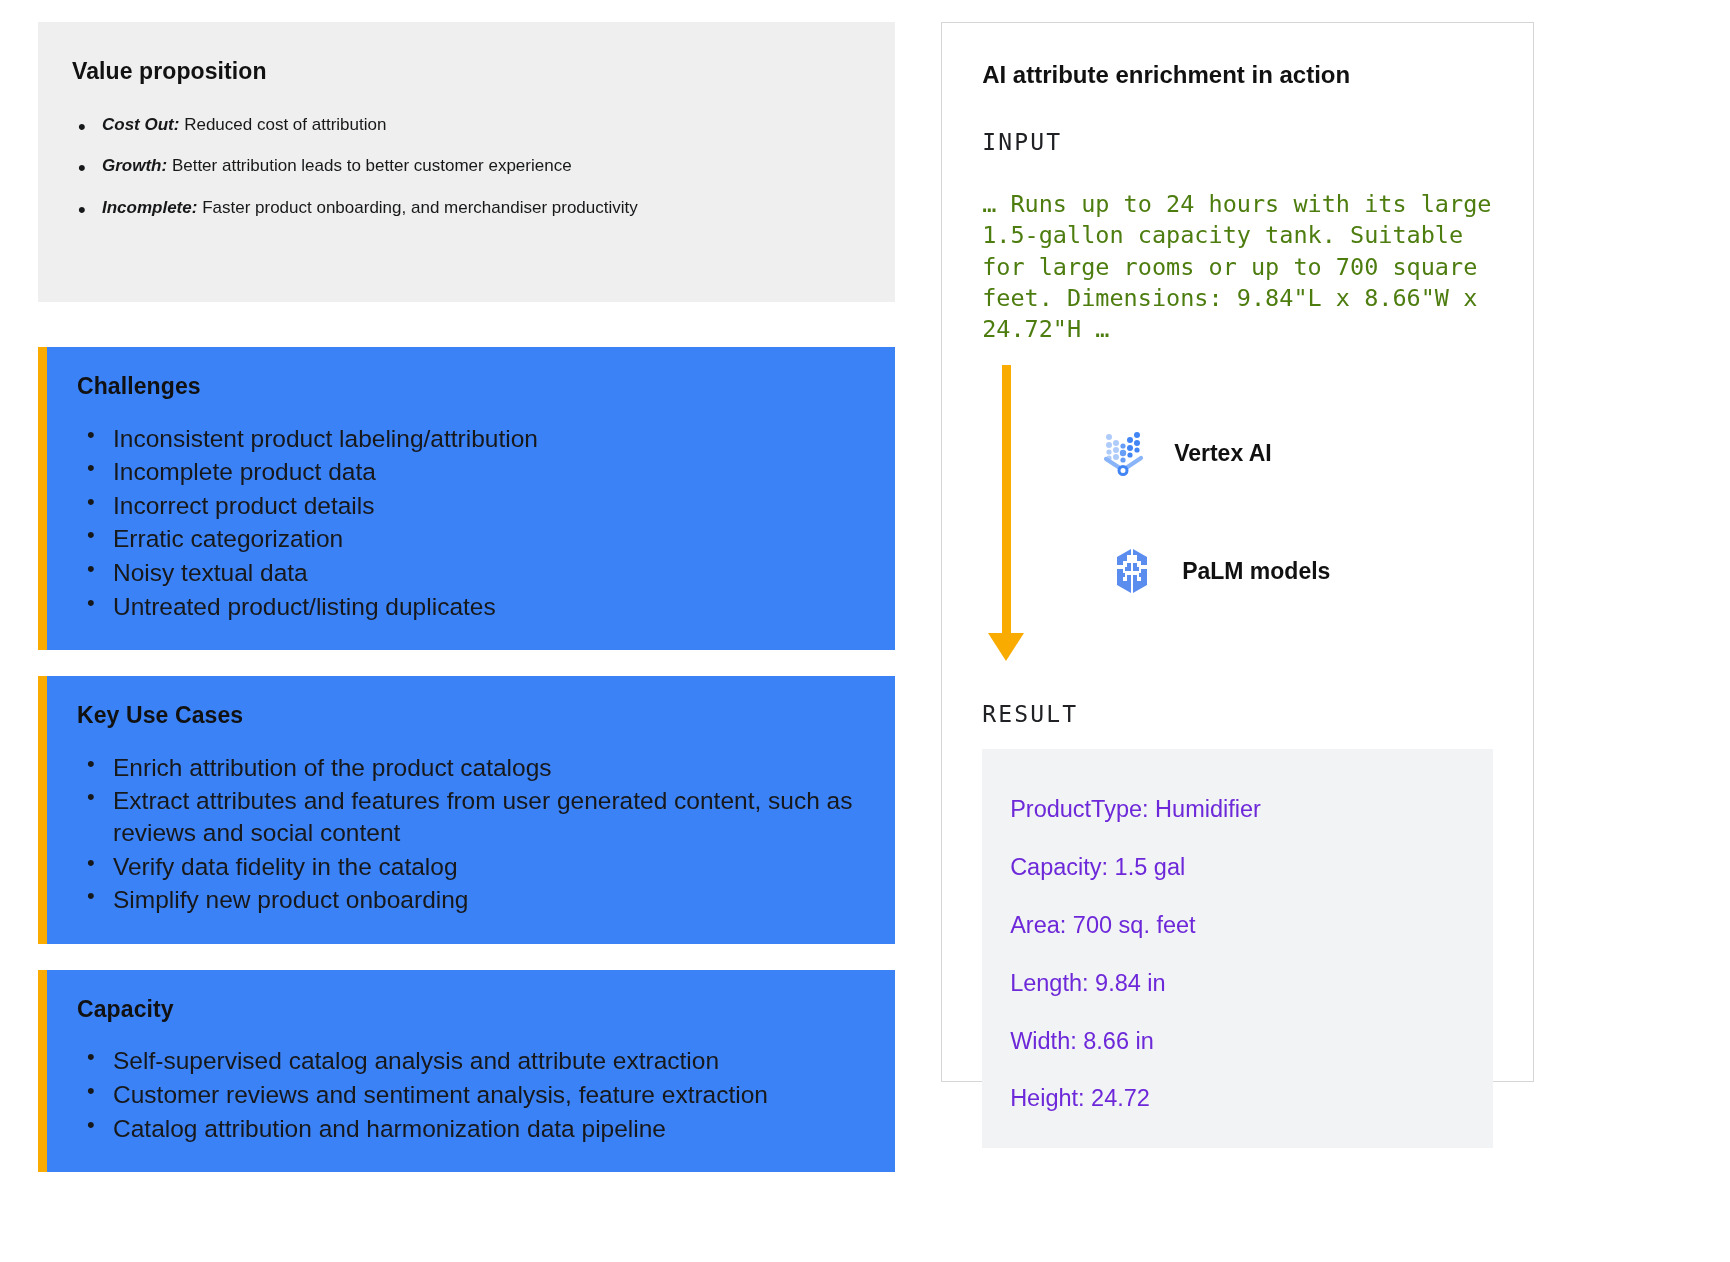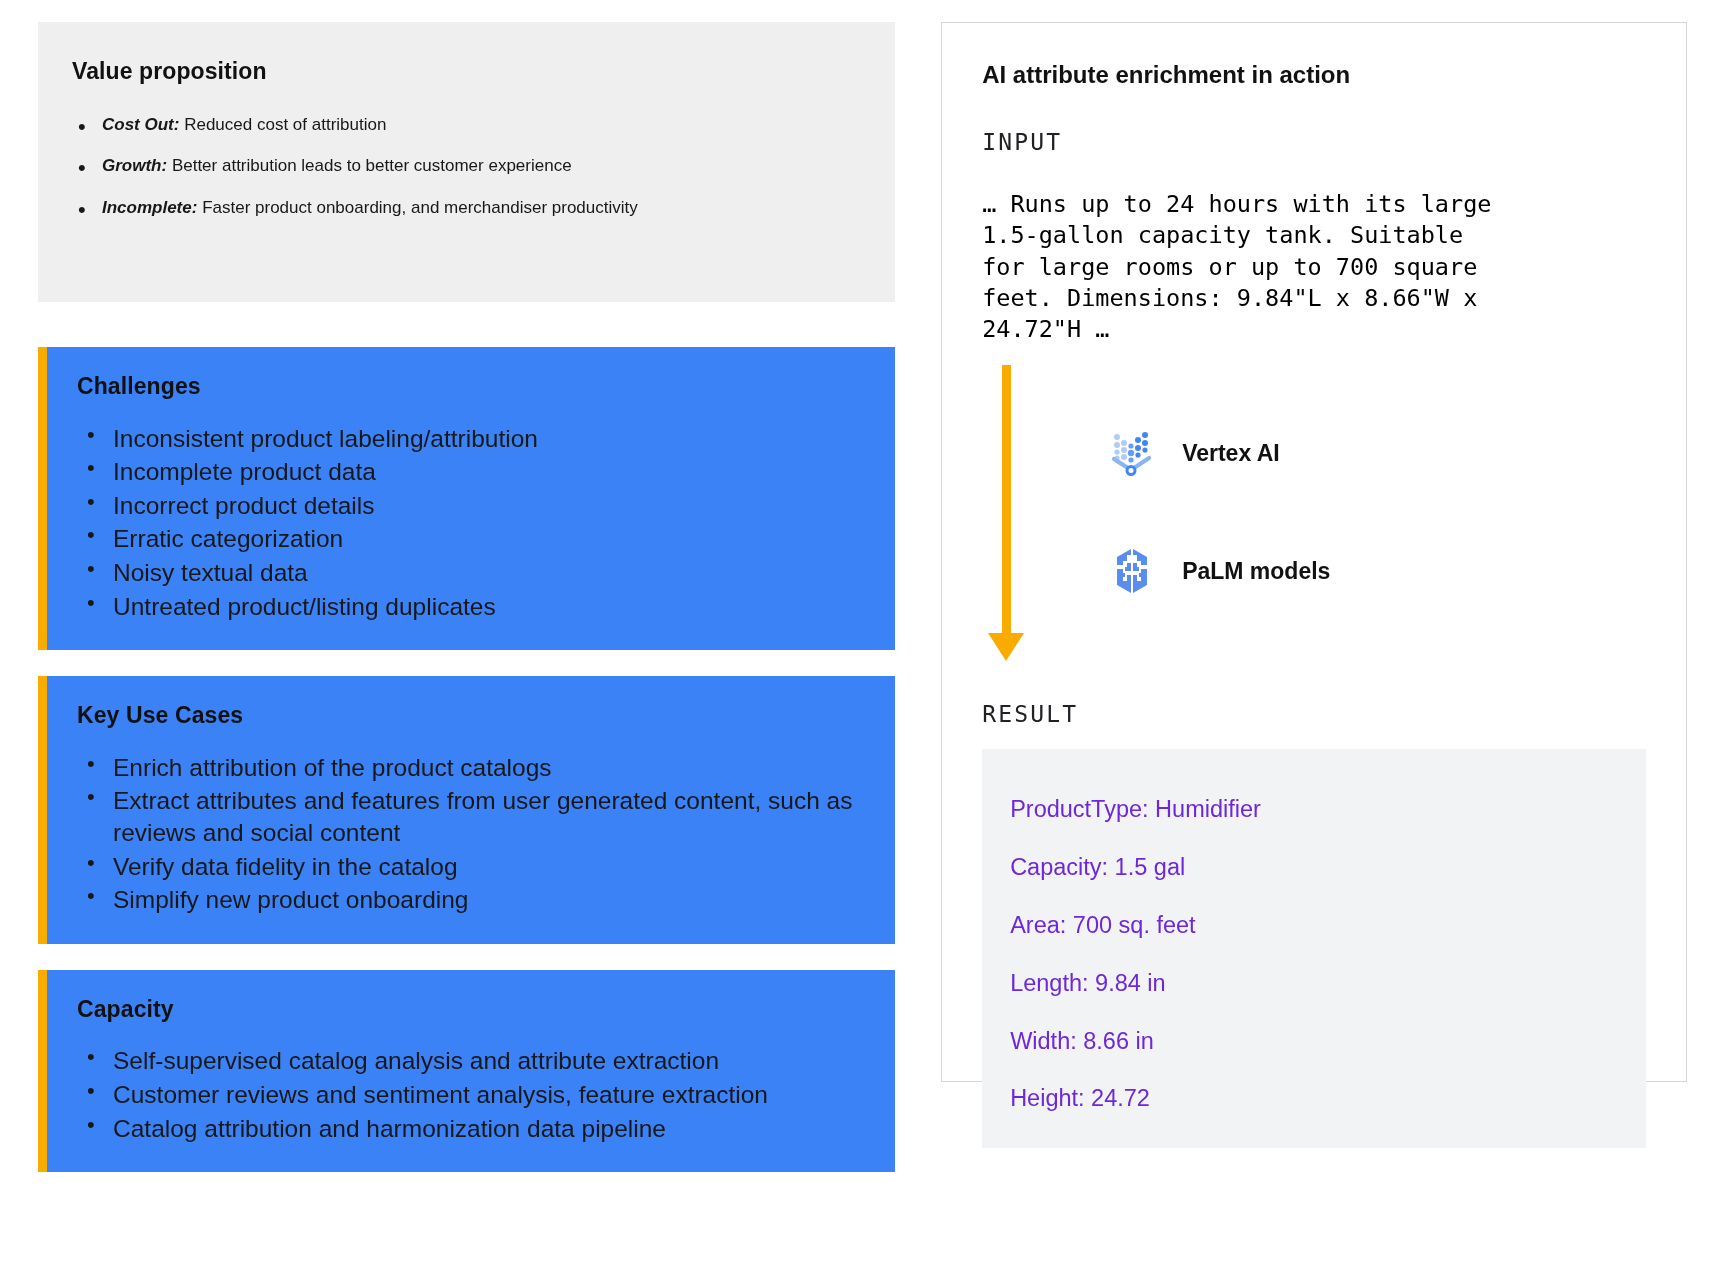--- a/index.html
+++ b/index.html
@@ -107,21 +107,21 @@
   .gap-26 { height: 26px; }
   .gap-45 { height: 45px; }
 
   
   .right-col {
     width: 835px;
     padding: 22px 0 0 0;
   }
   .panel {
     position: relative;
-    width: 746px;
+    width: 593px;
     height: 1060px;
     margin-left: 0;
     border: 1px solid #d6d6d6;
     background: #ffffff;
     padding: 38px 40px 0 40px;
   }
   .panel-title {
     font-size: 24px;
     font-weight: bold;
     color: #111111;
@@ -130,21 +130,21 @@
   .mono-label {
     font-family: "DejaVu Sans Mono", monospace;
     font-size: 23px;
     letter-spacing: 2.2px;
     color: #202124;
   }
   .input-text {
     font-family: "DejaVu Sans Mono", monospace;
     font-size: 23.5px;
     line-height: 1.33;
-    color: #000000;
+    color: #4d7c0f;
     margin-top: 34px;
     white-space: pre-wrap;
   }
 
   
   .flow {
     position: relative;
     margin-top: 20px;
     height: 330px;
   }
@@ -164,21 +164,21 @@
     border-left: 18px solid transparent;
     border-right: 18px solid transparent;
     border-top: 28px solid #f9ab00;
   }
   .chip {
     position: absolute;
     display: flex;
     align-items: center;
     gap: 22px;
   }
-  .chip-vertex { left: 122px; top: 60px; }
+  .chip-vertex { left: 114px; top: 60px; }
   .chip-palm   { left: 122px; top: 178px; }
   .chip-label {
     font-size: 23px;
     font-weight: bold;
     color: #111111;
     white-space: nowrap;
   }
   .icon-box { width: 56px; height: 56px; flex: 0 0 56px; }
 
   .result-label { margin-top: 6px; }

